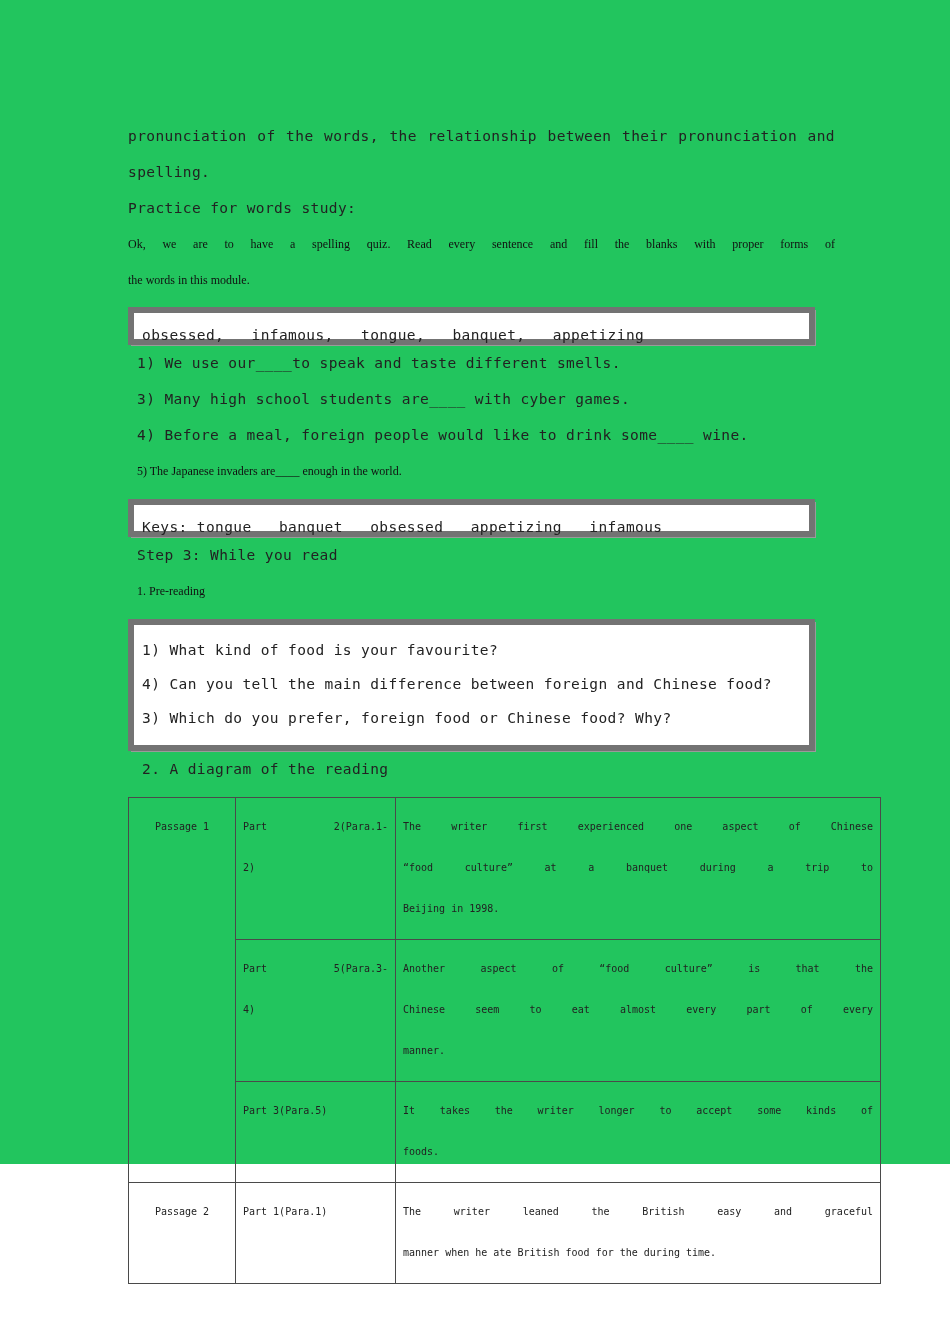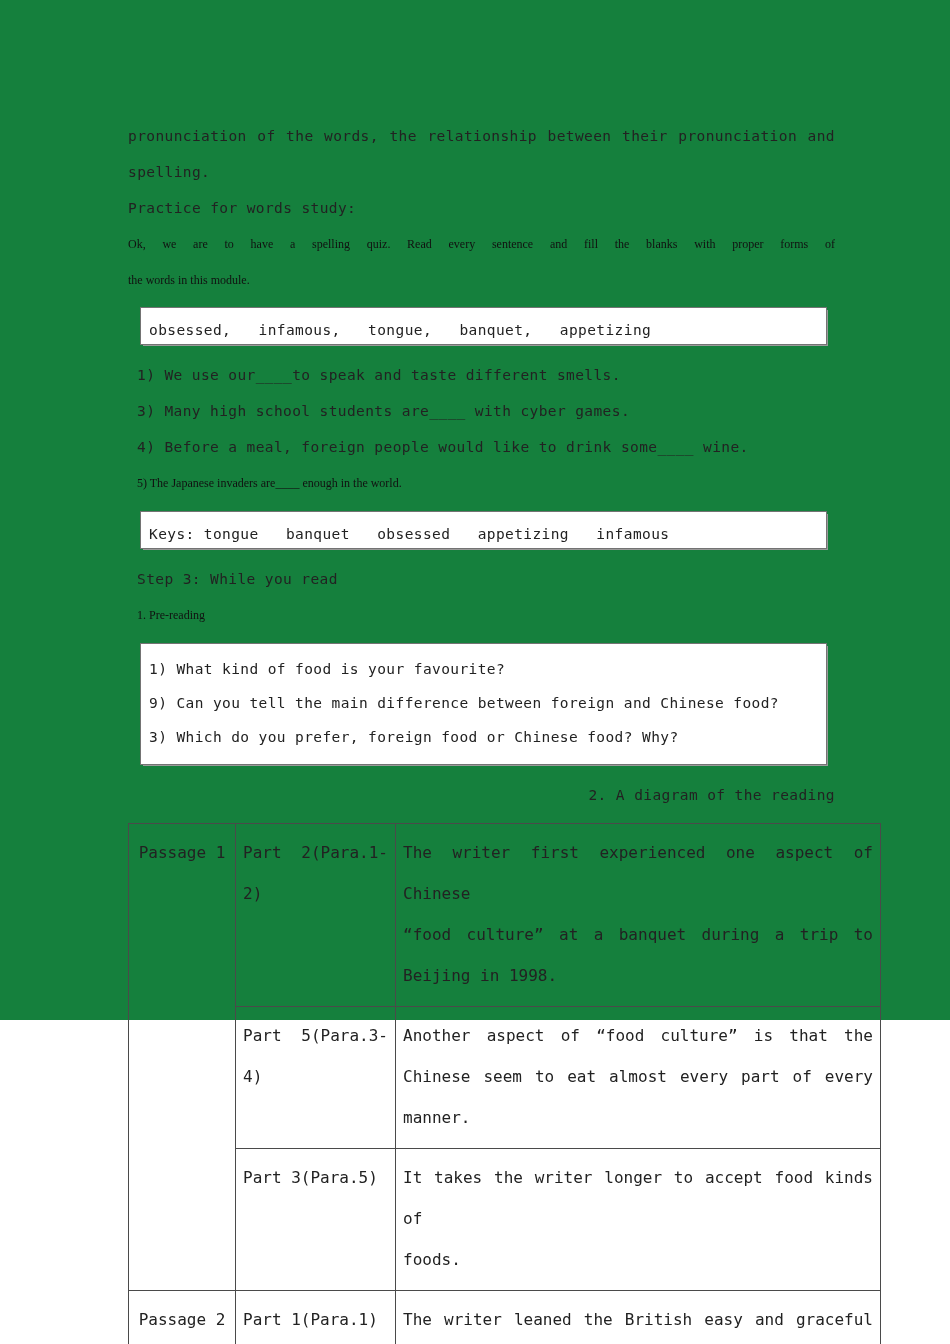--- a/index.html
+++ b/index.html
@@ -13,22 +13,22 @@
     position: relative;
     overflow: hidden;
     font-family: "DejaVu Sans Mono", monospace;
     color: #1a1a1a;
   }
 
   .page {
     position: absolute;
     left: 0; top: 0;
     width: 950px;
-    height: 1020px;
-    background: #15803d;
+    height: 1164px;
+    background: #22c55e;
   }
 
   .content {
     position: absolute;
     left: 128px;
     top: 118px;
     width: 707px;
   }
 
   
@@ -48,51 +48,51 @@
     white-space: pre-wrap;
   }
   .just-full {
     text-align: justify;
     text-align-last: justify;
   }
 
   .blk { margin: 0; }
 
   .indent-1 { padding-left: 9px; }
-  .indent-2 { padding-left: 14px; text-align: right; }
+  .indent-2 { padding-left: 14px; }
 
   
   .boxed {
     box-sizing: border-box;
     width: 687px;
-    border: 1px solid #737373;
+    border: 6px solid #737373;
     box-shadow: 2px 2px 0 -1px #9a9a9a, 3px 3px 0 -2px #b5b5b5;
     background: #fff;
     padding: 6px 8px 8px 8px;
-    margin: 12px;
+    margin: 0;
   }
   .boxed .mono { line-height: 34px; }
 
   .box-wordbank { margin-top: 9px; height: 38px; padding-top: 5px; }
   .box-keys     { margin-top: 10px; height: 38px; padding-top: 5px; }
   .box-prereading { margin-top: 10px; padding: 8px 0 10px 8px; }
 
   
   table.diagram {
     border-collapse: collapse;
     width: 707px;
     margin-top: 10px;
     table-layout: fixed;
   }
   table.diagram td {
     border: 1px solid #4a4a4a;
     vertical-align: top;
     padding: 8px 7px 10px 7px;
     font-family: "DejaVu Sans Mono", monospace;
-    font-size: 16px;
+    font-size: 10px;
     line-height: 41px;
     color: #222;
   }
   table.diagram td.c1 { width: 92px; text-align: center; }
   table.diagram td.c2 { width: 145px; }
   table.diagram td.c3 { width: 470px; }
   .cell-just-full {
     text-align: justify;
     text-align-last: justify;
   }
@@ -123,21 +123,21 @@
 
     <div class="boxed box-keys">
       <div class="mono">Keys: tongue   banquet   obsessed   appetizing   infamous</div>
     </div>
 
     <p class="mono blk indent-1">Step 3: While you read</p>
     <p class="serif blk indent-1">1. Pre-reading</p>
 
     <div class="boxed box-prereading">
       <div class="mono">1) What kind of food is your favourite?</div>
-      <div class="mono">9) Can you tell the main difference between foreign and Chinese food?</div>
+      <div class="mono">4) Can you tell the main difference between foreign and Chinese food?</div>
       <div class="mono">3) Which do you prefer, foreign food or Chinese food? Why?</div>
     </div>
 
     <p class="mono blk indent-2">2. A diagram of the reading</p>
 
     <table class="diagram">
       <tbody>
         <tr>
           <td class="c1 cell-center" rowspan="3">Passage 1</td>
           <td class="c2">
@@ -159,21 +159,21 @@
             <div class="cell-just-full">Another aspect of “food culture” is that the</div>
             <div class="cell-just-full">Chinese seem to eat almost every part of every</div>
             <div>manner.</div>
           </td>
         </tr>
         <tr>
           <td class="c2">
             <div>Part 3(Para.5)</div>
           </td>
           <td class="c3">
-            <div class="cell-just-full">It takes the writer longer to accept food kinds of</div>
+            <div class="cell-just-full">It takes the writer longer to accept some kinds of</div>
             <div>foods.</div>
           </td>
         </tr>
         <tr>
           <td class="c1 cell-center">Passage 2</td>
           <td class="c2">
             <div>Part 1(Para.1)</div>
           </td>
           <td class="c3">
             <div class="cell-just-full">The writer leaned the British easy and graceful</div>

